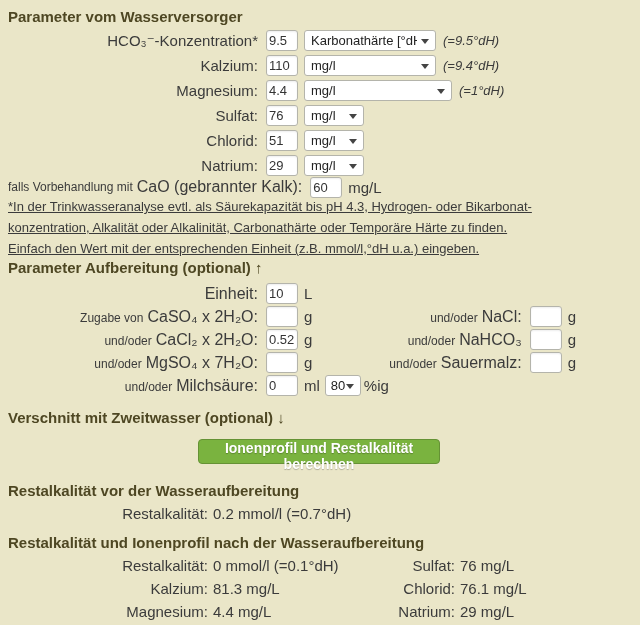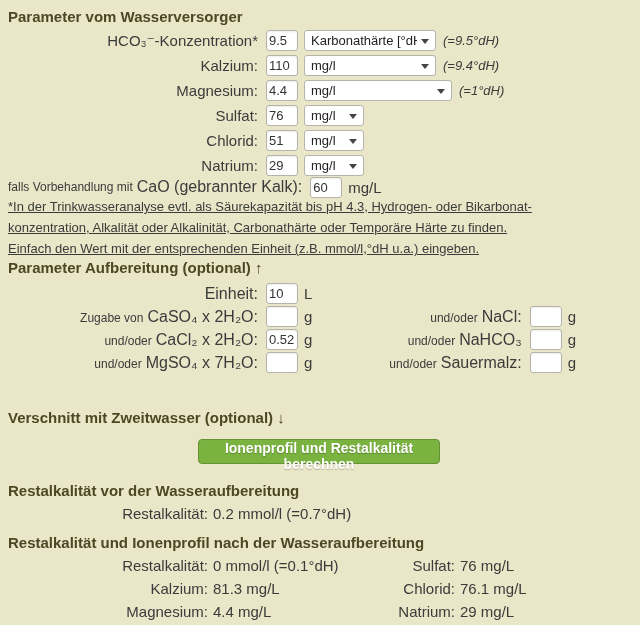--- a/index.html
+++ b/index.html
@@ -196,20 +196,32 @@
       </label>
       <input class="txt" value="" style="">
       <span class="unit">g</span>
       <label class="lbl-r">
         <span class="sm">und/oder</span><span class="fx">Sauermalz:</span>
       </label>
       <input class="txt" value="" style="">
       <span class="unit">g</span>
     </div>
 
+    <div class="t-row">
+      <label class="lbl">
+        <span class="sm">und/oder</span><span class="fx">Milchsäure:</span>
+      </label>
+      <input class="txt" value="0" style="">
+      <span class="unit">ml</span>
+      <div class="sel w-xs">
+        <span class="sel-txt">80</span>
+        <span class="arrow"></span>
+      </div>
+      <span class="unit" style="margin-left:3px">%ig</span>
+    </div>
   </div>
 
   <h2 class="heading" style="top:409px">Verschnitt mit Zweitwasser (optional) ↓</h2>
 
   <button class="btn">Ionenprofil und Restalkalität berechnen</button>
 
   <h2 class="heading" style="top:482px">Restalkalität vor der Wasseraufbereitung</h2>
 
   <div class="abs" style="top:502px">
     <div class="res-row">

